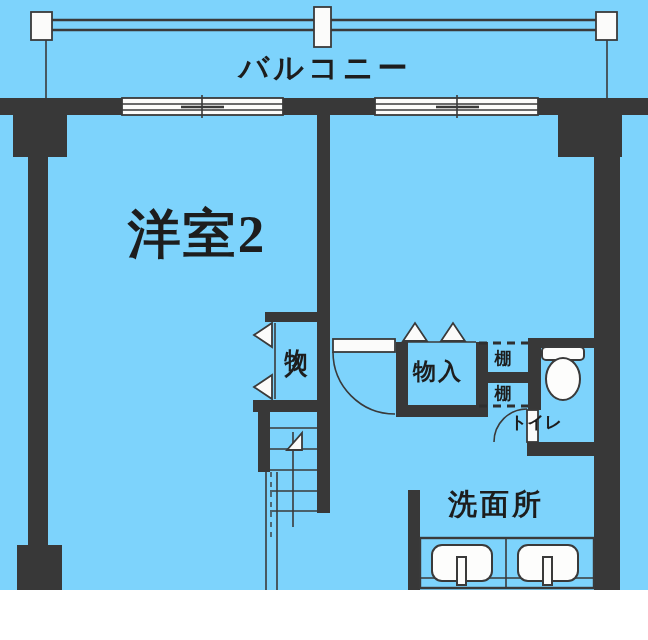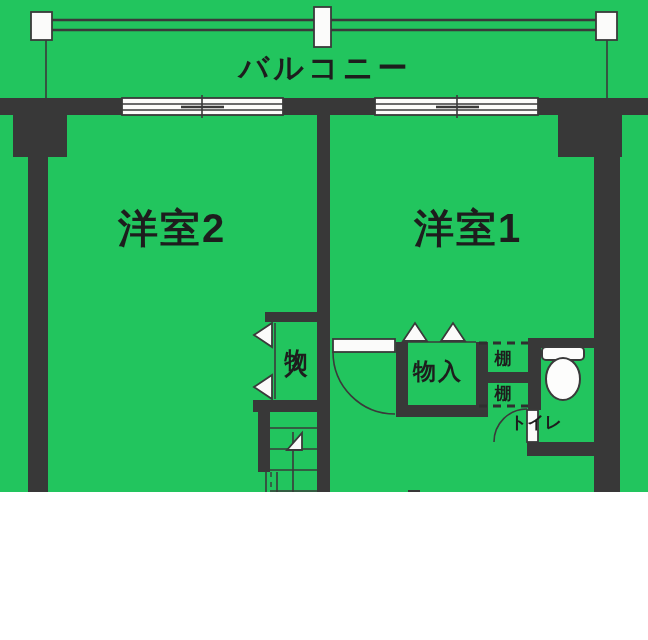--- a/index.html
+++ b/index.html
@@ -1,40 +1,40 @@
 <!DOCTYPE html>
 <html><head>
 <meta charset="utf-8">
 <style>
   html,body{margin:0;padding:0;background:#ffffff;}
   #plan{
     position:relative;
-    width:648px;height:492px;
-    background:#22c55e;
-    font-family:Liberation Sans, sans-serif;
+    width:648px;height:590px;
+    background:#7dd3fc;
+    font-family:Liberation Serif, serif;
     overflow:hidden;
   }
   #plan svg{position:absolute;left:0;top:0;}
   .wall{fill:#383838;stroke:none;}
   .thin{stroke:#3a3a3a;stroke-width:1.6;fill:none;}
   .thin2{stroke:#3a3a3a;stroke-width:2.4;fill:none;}
   .whitebox{fill:#fbfbfa;stroke:#3a3a3a;stroke-width:1.8;}
   .dash{stroke:#2f2f2f;stroke-width:3;fill:none;stroke-dasharray:8 6;}
   .dashv{stroke:#3a3a3a;stroke-width:1.4;fill:none;stroke-dasharray:5 5;}
   .fixture{fill:#fdfdfc;stroke:#3a3a3a;stroke-width:2;}
   .label{
     position:absolute;
     color:#1d1d1d;
     font-weight:bold;
     white-space:nowrap;
     transform:translateX(-50%);
     line-height:1;
   }
   .lbl-balcony{font-size:30px;letter-spacing:4px;}
-  .lbl-room{font-size:40px;letter-spacing:2px;}
+  .lbl-room{font-size:53px;letter-spacing:2px;margin-left:25px;}
   .lbl-storage{font-size:23px;letter-spacing:2px;}
   .lbl-storage-v{
     font-size:23px;
     writing-mode:vertical-rl;
     text-orientation:upright;
     transform:translateX(-50%);
     letter-spacing:4px;
   }
   .lbl-small{font-size:17px;}
   .lbl-wash{font-size:29px;letter-spacing:3px;}
@@ -138,26 +138,26 @@
       <line class="thin" x1="266" y1="472" x2="266" y2="590"></line>
       <line class="thin" x1="277" y1="472" x2="277" y2="590"></line>
       <line class="dashv" x1="271" y1="472" x2="271" y2="538"></line>
     </g>
   </svg>
 
   <div class="label lbl-balcony" style="left:325px;top:53px;">バルコニー</div>
 
   <div class="label lbl-room" style="left:172px;top:208px;">洋室2</div>
 
-  <div class="label lbl-room" style="left:468px;top:208px;">洋室1</div>
 
   <div class="label lbl-storage-v" style="left:296px;top:331px;">物入</div>
 
   <div class="label lbl-storage" style="left:438px;top:360px;">物入</div>
 
   <div class="label lbl-small" style="left:503px;top:350px;">棚</div>
 
   <div class="label lbl-small" style="left:503px;top:385px;">棚</div>
 
   <div class="label lbl-small" style="left:536px;top:414px;">トイレ</div>
 
+  <div class="label lbl-wash" style="left:496px;top:490px;">洗面所</div>
 
 </div>
 
 </body></html>

